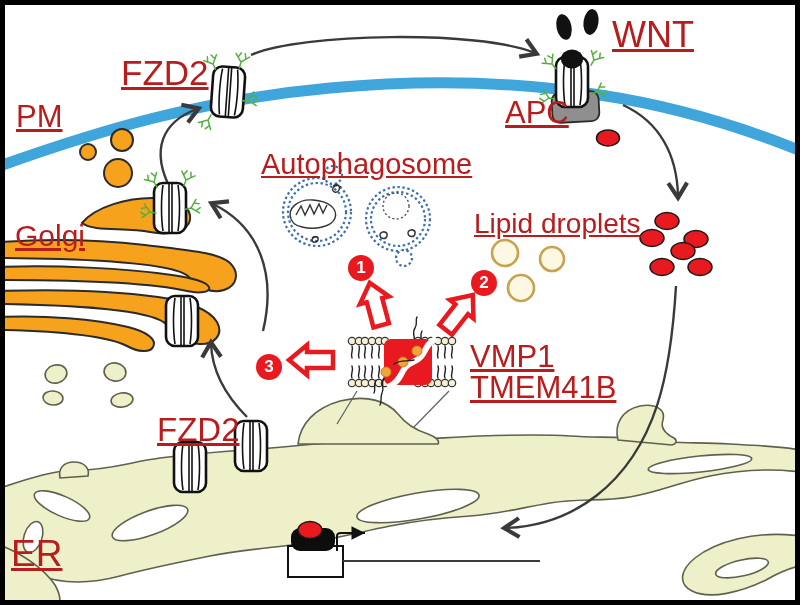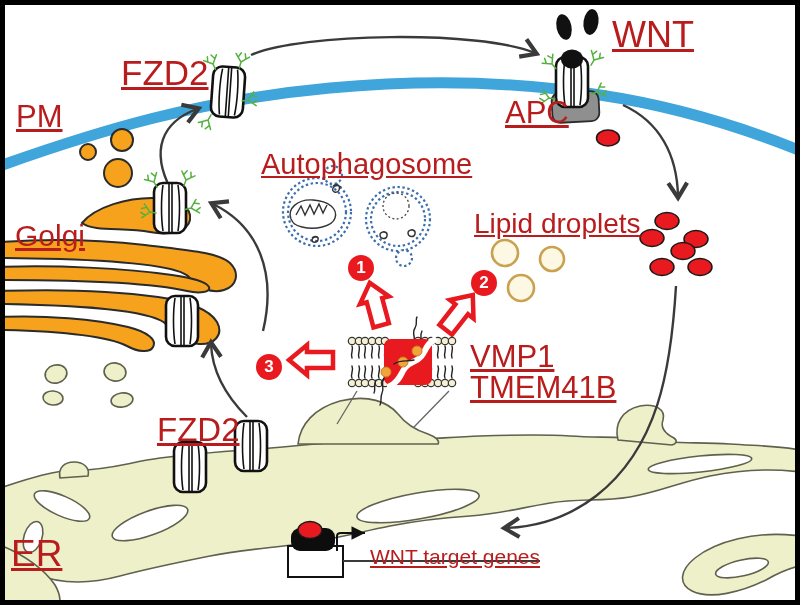--- a/index.html
+++ b/index.html
@@ -218,18 +218,17 @@
   <div class="lbl" style="left:116px;top:50px;font-size:35px;">FZD2</div>
   <div class="lbl" style="left:607px;top:12px;font-size:36px;">WNT</div>
   <div class="lbl" style="left:500px;top:92px;font-size:31px;">APC</div>
   <div class="lbl" style="left:256px;top:145px;font-size:29px;">Autophagosome</div>
   <div class="lbl" style="left:10px;top:216px;font-size:30px;">Golgi</div>
   <div class="lbl" style="left:469px;top:205px;font-size:28px;">Lipid droplets</div>
   <div class="lbl" style="left:465px;top:336px;font-size:31px;">VMP1</div>
   <div class="lbl" style="left:465px;top:367px;font-size:31px;text-align:center;">TMEM41B</div>
   <div class="lbl" style="left:152px;top:408px;font-size:33px;">FZD2</div>
   <div class="lbl" style="left:6px;top:530px;font-size:37px;">ER</div>
-  <div class="lbl" style="left:365px;top:541px;font-size:21px;">WNT target genes</div>
 
   <div class="badge" style="left:343px;top:250px;">1</div>
   <div class="badge" style="left:466px;top:265px;">2</div>
   <div class="badge" style="left:251px;top:349px;">3</div>
 </div>
 
 </body></html>

